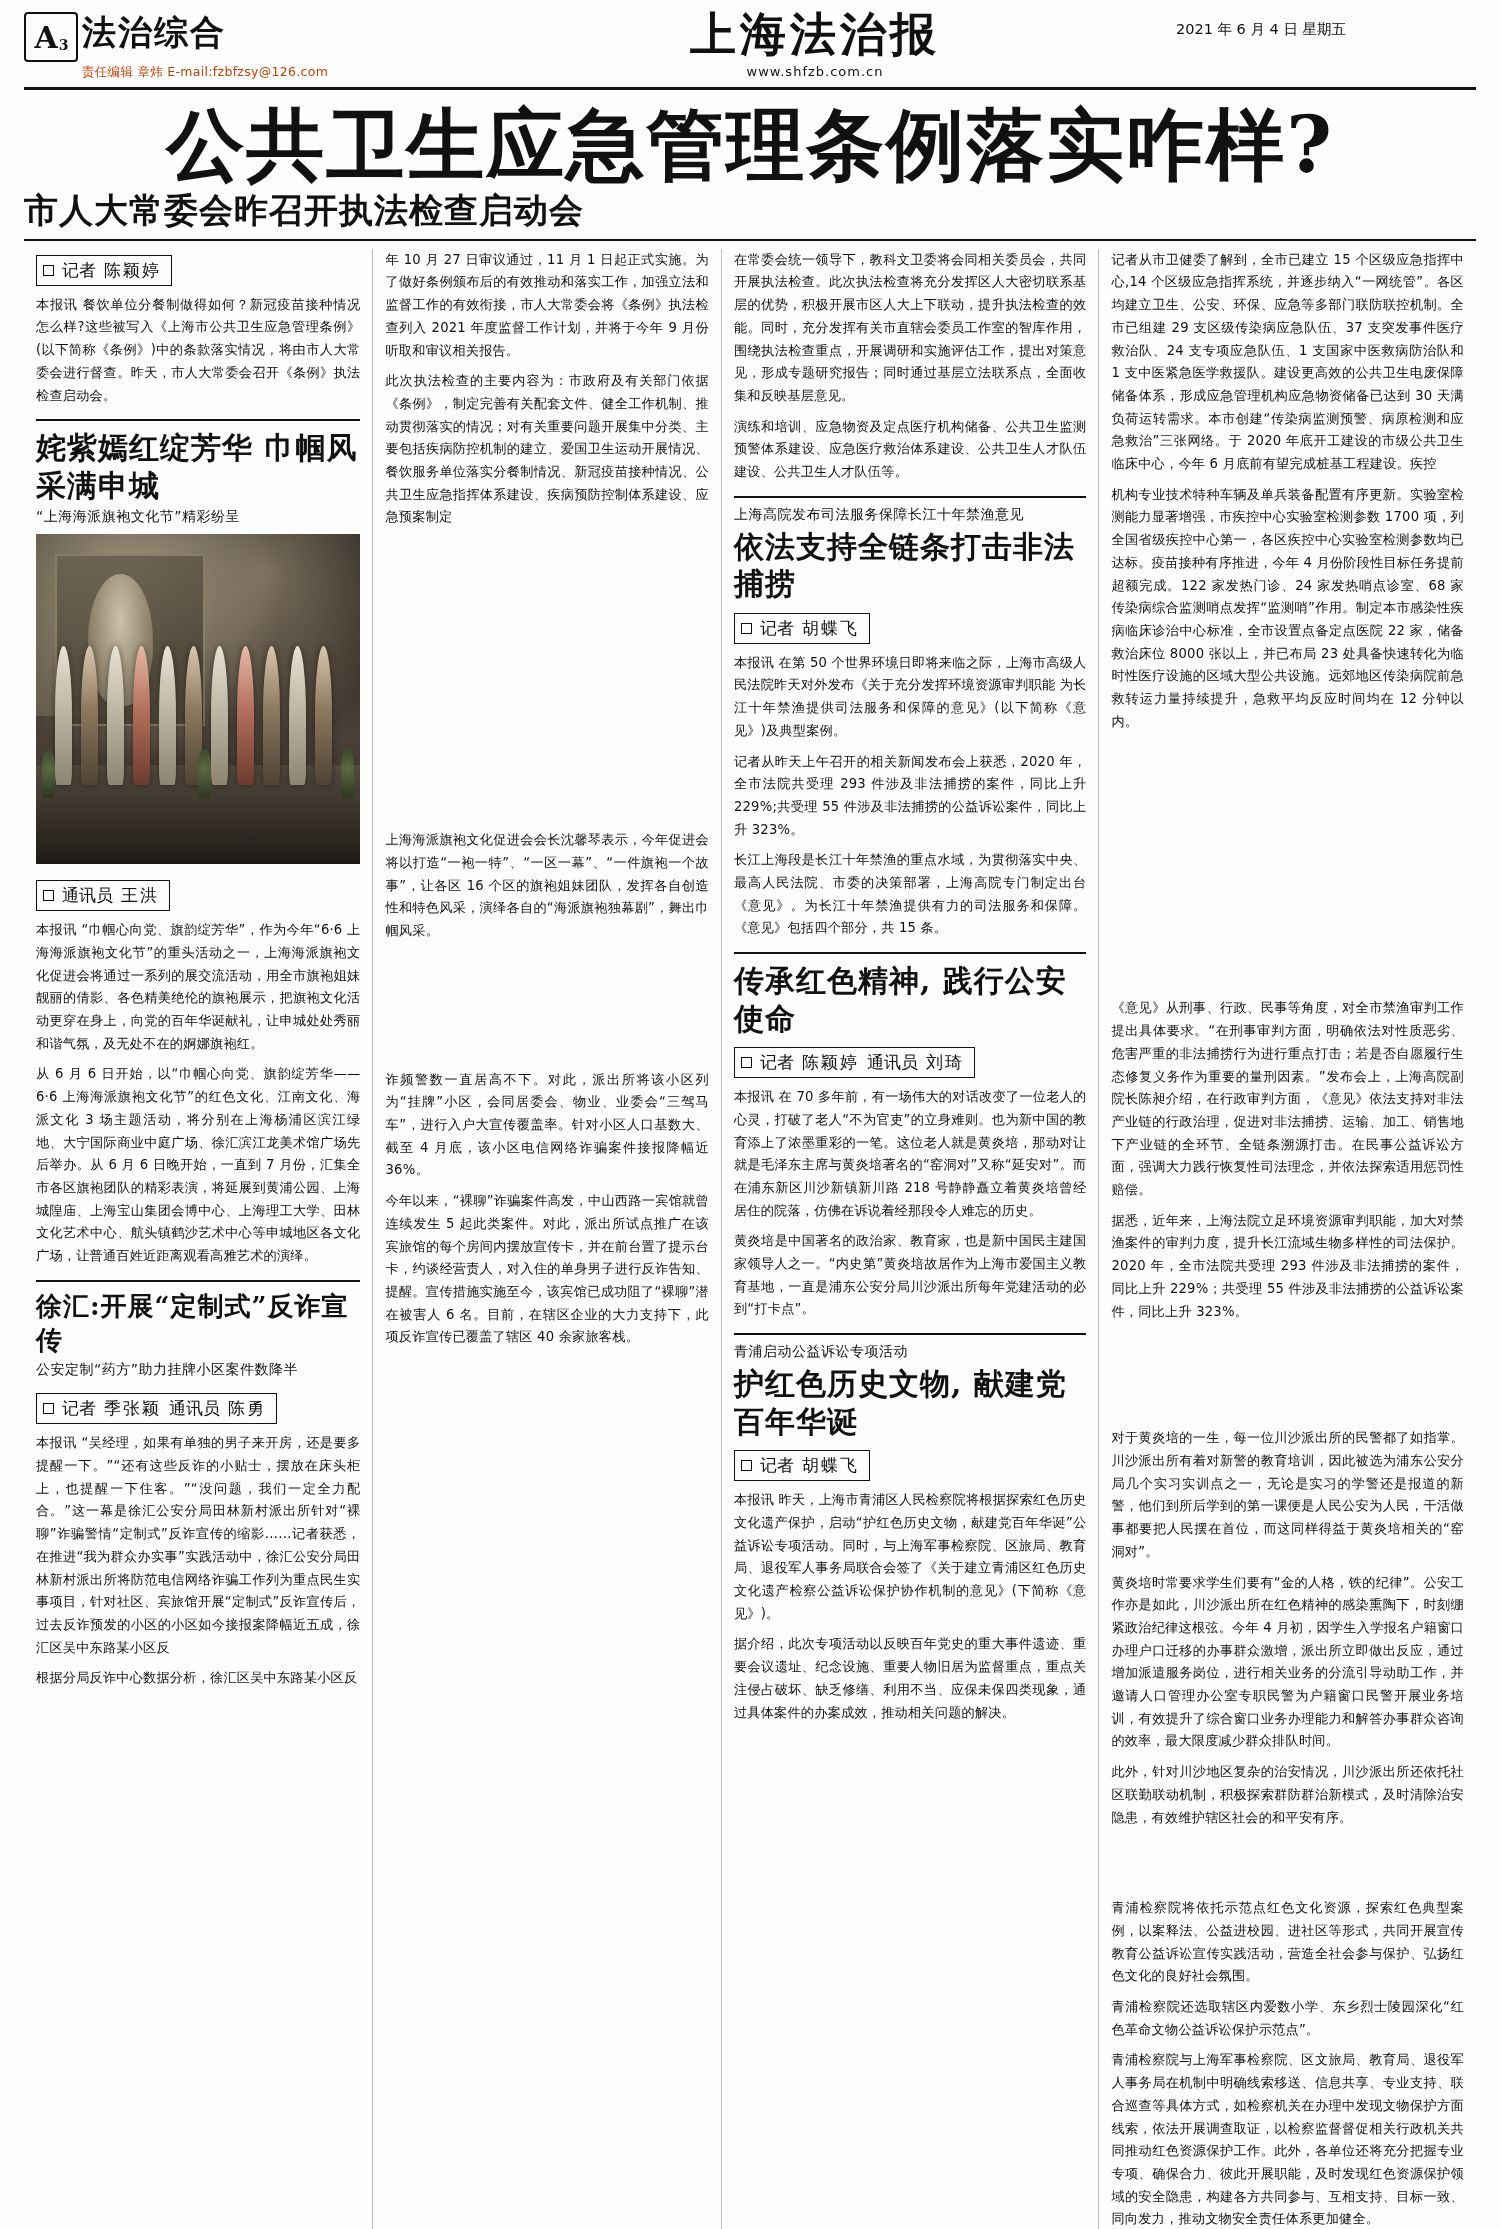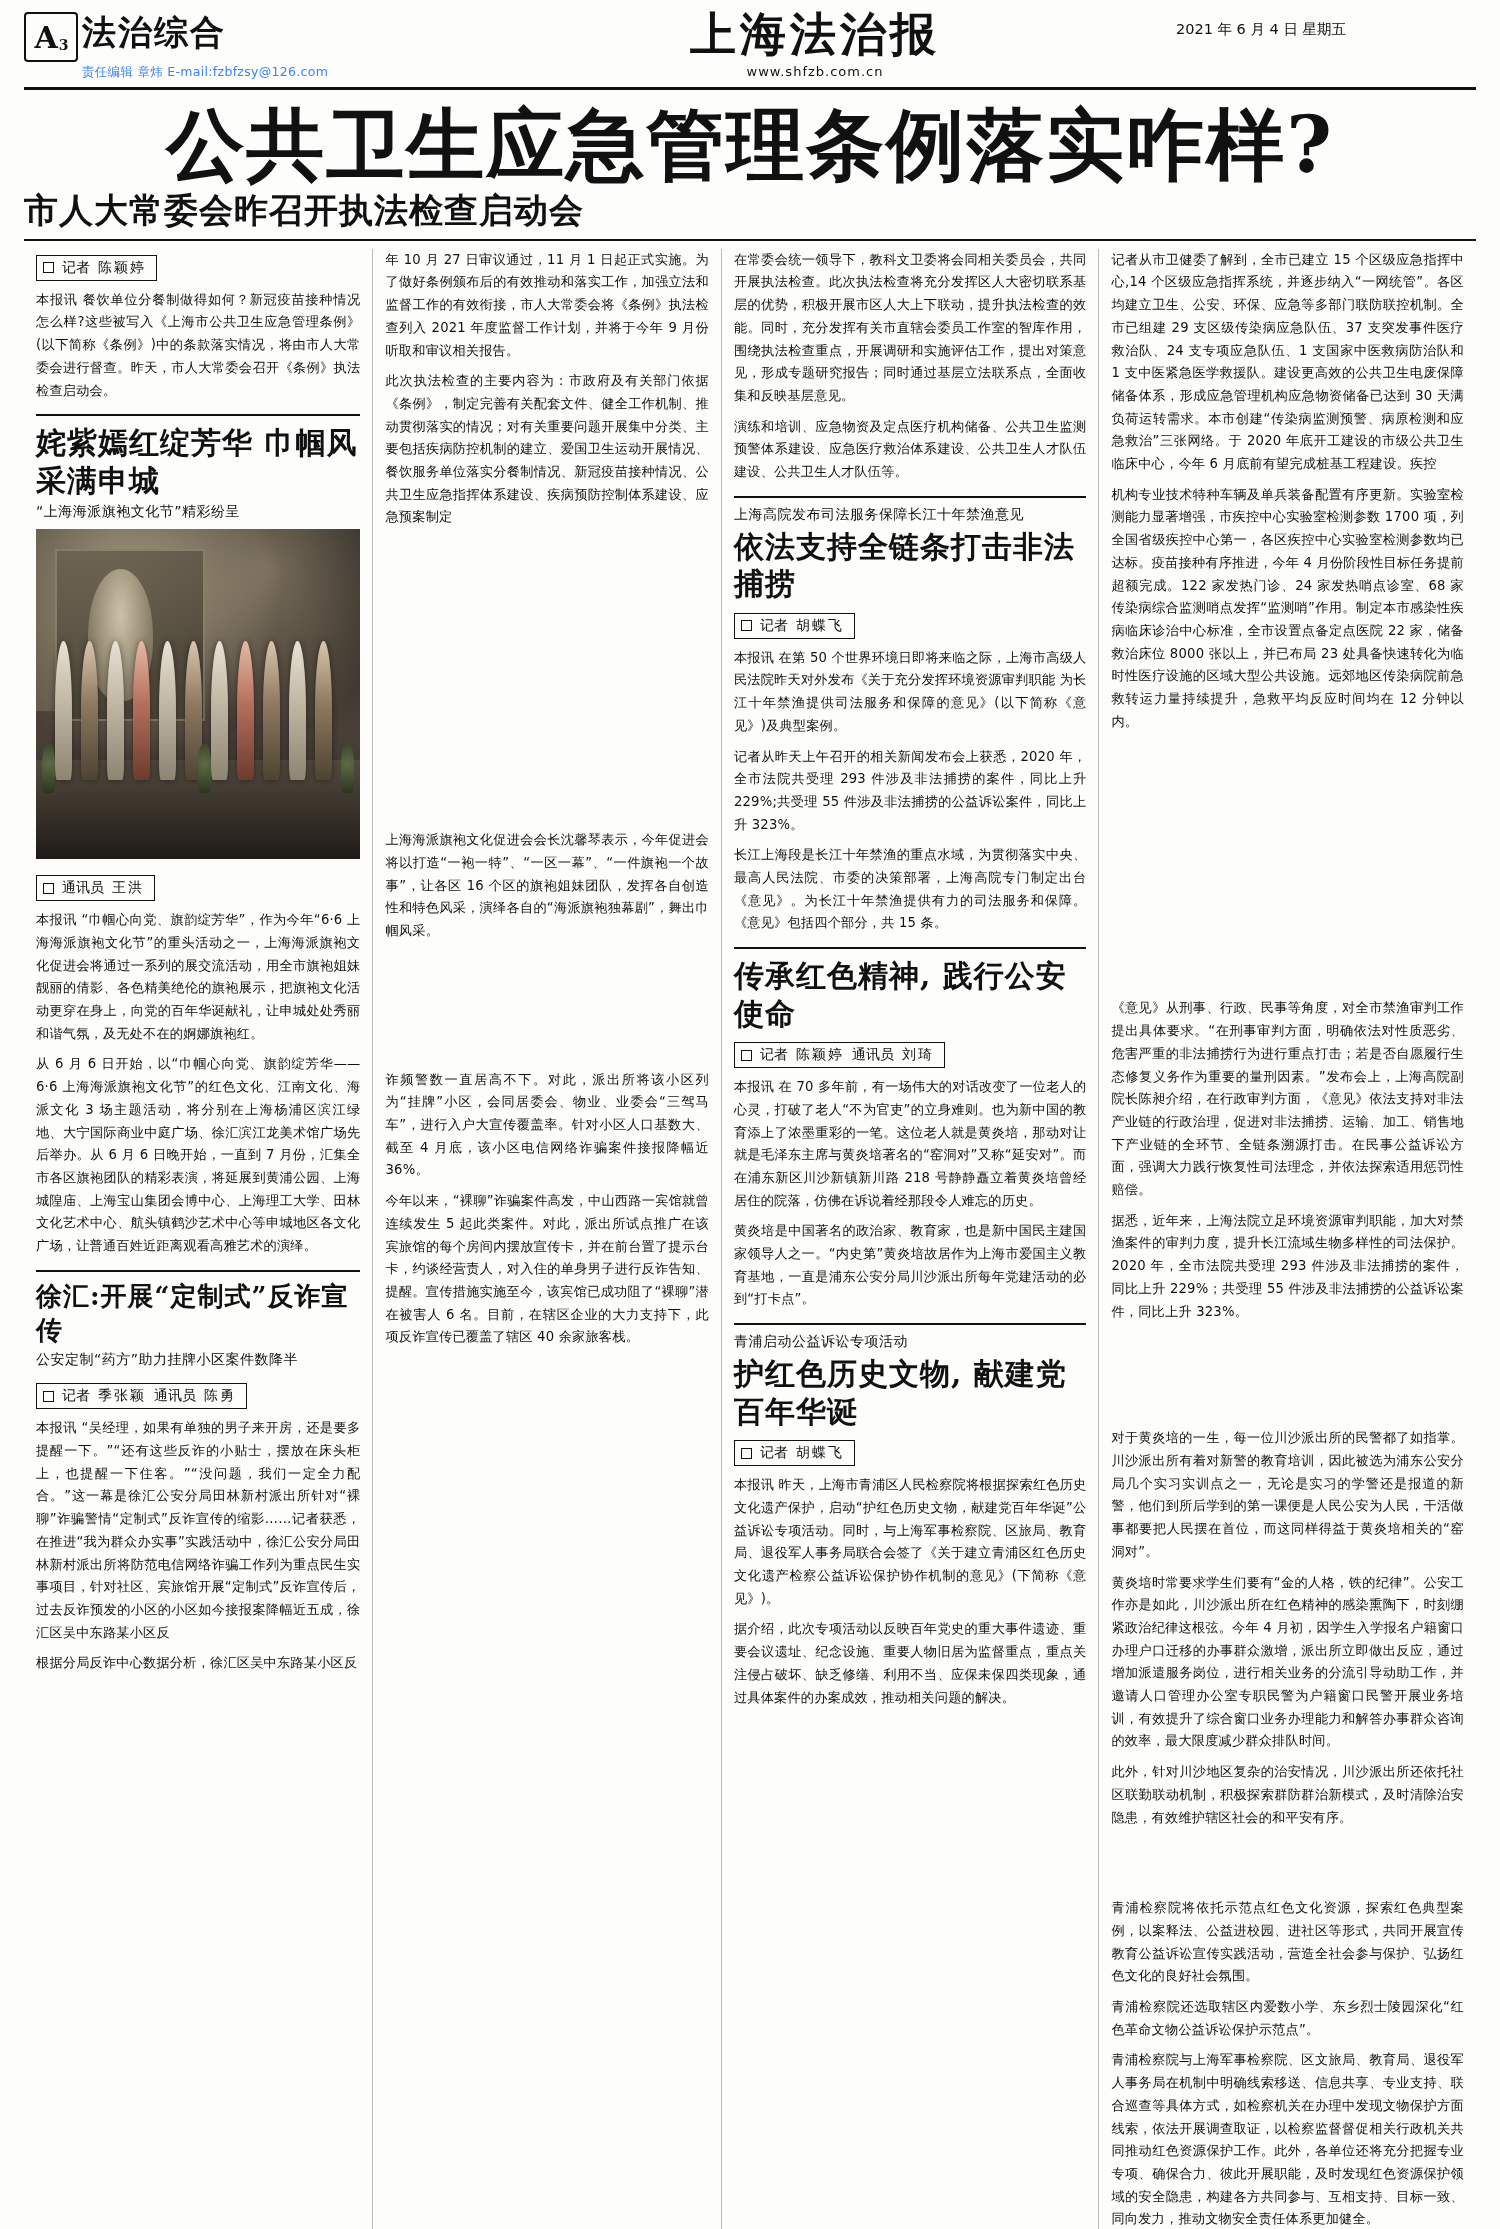--- a/index.html
+++ b/index.html
@@ -20,21 +20,21 @@
     display:flex;align-items:center;justify-content:center;
     font-family:"DejaVu Serif","Liberation Serif",serif;
     font-size:30px;font-weight:bold;position:relative;margin-top:2px;
   }
   .pagebox .sub { font-size:14px; position:relative; top:8px; left:1px; }
   .mh-left-txt { margin-left:4px; }
   .section-title {
     font-size:34px; font-weight:bold; letter-spacing:2px;
     font-family:"DejaVu Serif","Liberation Serif",serif;
   }
-  .editor-line { font-size:12.5px; color:#3b82f6; margin-top:8px; letter-spacing:.3px; }
+  .editor-line { font-size:12.5px; color:#c2410c; margin-top:8px; letter-spacing:.3px; }
   .mh-center { flex:1; text-align:center; }
   .paper-name {
     font-family:"DejaVu Serif","Liberation Serif",serif;
     font-size:46px; font-weight:bold; letter-spacing:4px; line-height:1.05;
   }
   .paper-url { font-size:13px; letter-spacing:1px; margin-top:6px; color:#111; }
   .mh-right { width:300px; font-size:14.5px; padding-top:10px; }
 
   
   .headline {
@@ -53,21 +53,21 @@
   .cols { display:flex; gap:0; }
   .col { padding:0 12px; }
   .col + .col { border-left:1px solid #bbb; }
   .c1 { width:24%; }
   .c2 { width:24%; }
   .c3 { width:26%; }
   .c4 { width:26%; }
 
   .byline {
     display:inline-flex; align-items:center; gap:8px;
-    border:1px solid #111; padding:3px 10px 3px 6px; font-size:14px;
+    border:1px solid #111; padding:3px 10px 3px 6px; font-size:17px;
     margin:6px 0 8px 0;
   }
   .byline .sq { width:11px;height:11px;border:1px solid #111;display:inline-block; }
   .byline .nm { letter-spacing:2px; }
 
   p.body {
     font-size:13.2px; line-height:1.72; text-align:justify; margin:0 0 8px 0;
     text-justify:inter-ideograph; letter-spacing:.2px;
   }
 

